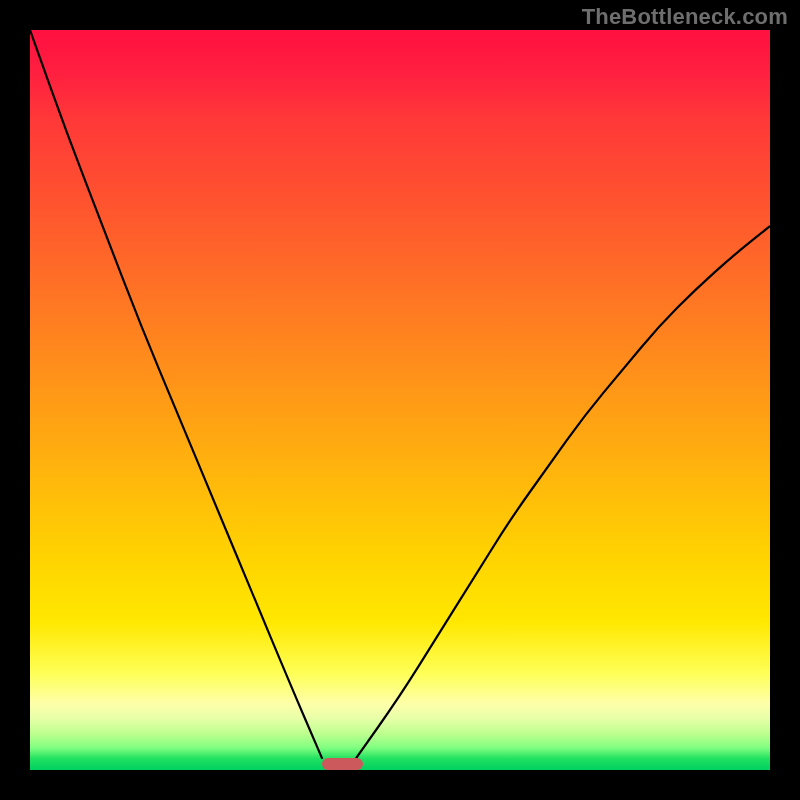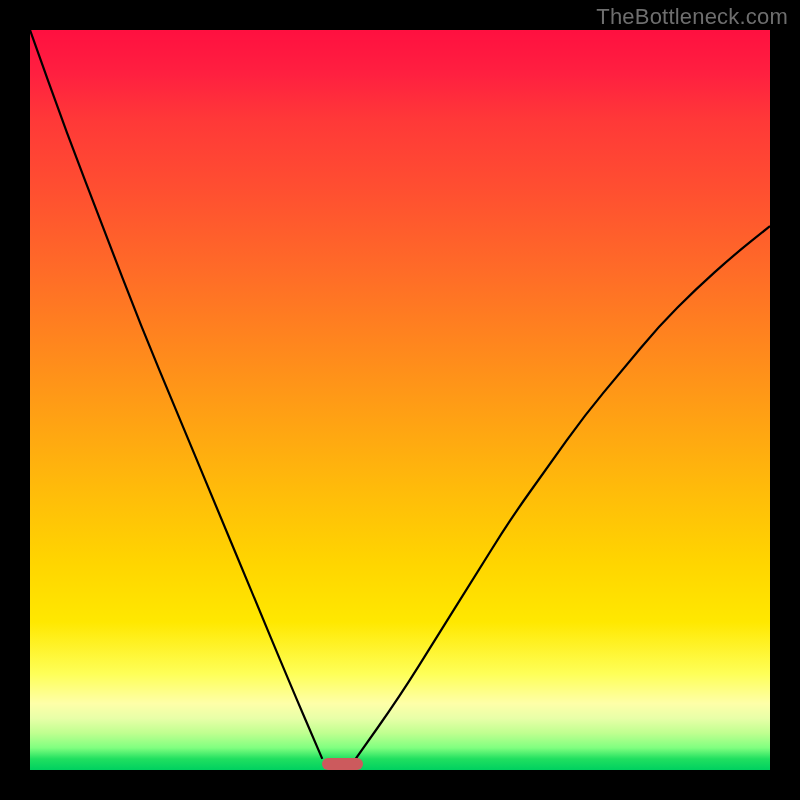--- a/index.html
+++ b/index.html
@@ -54,21 +54,21 @@
     position: absolute;
     background: #cc5a5d;
     border-radius: 6px;
   }
   .watermark {
     position: absolute;
     top: 4px;
     right: 12px;
     color: #6e6e6e;
     font-size: 22px;
-    font-weight: 400;
+    font-weight: 700;
     letter-spacing: 0.2px;
   }
 </style>
 </head>
 <body>
 
 <div class="frame">
   <div class="plot-area">
     <div class="gradient-bg"></div>
     <svg class="curve" viewBox="0 0 740 740" preserveAspectRatio="none">

